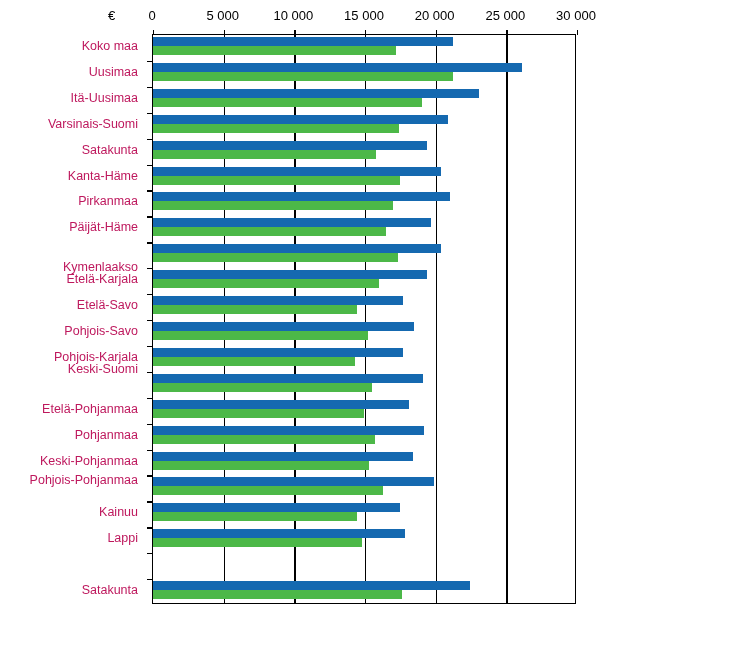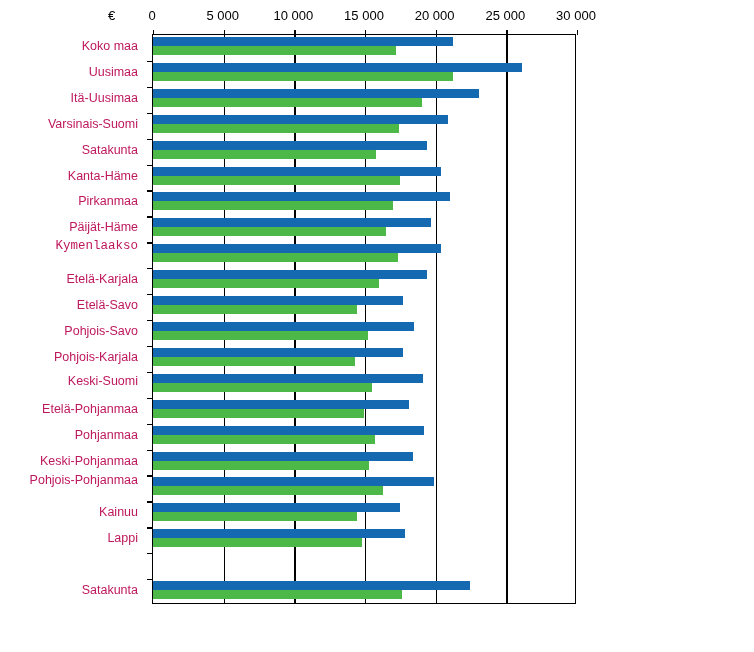--- a/index.html
+++ b/index.html
@@ -163,26 +163,26 @@
 
   <div class="cat-labels" id="cat-labels">
       <div class="cat-label" style="top: 5px;">Koko maa</div>
       <div class="cat-label" style="top: 30.9091px;">Uusimaa</div>
       <div class="cat-label" style="top: 56.8182px;">Itä-Uusimaa</div>
       <div class="cat-label" style="top: 82.7273px;">Varsinais-Suomi</div>
       <div class="cat-label" style="top: 108.636px;">Satakunta</div>
       <div class="cat-label" style="top: 134.545px;">Kanta-Häme</div>
       <div class="cat-label" style="top: 160.455px;">Pirkanmaa</div>
       <div class="cat-label" style="top: 186.364px;">Päijät-Häme</div>
-      <div class="cat-label" style="top: 205px; font-family: Liberation Mono, monospace;">Kymenlaakso</div>
+      <div class="cat-label" style="top: 226px;">Kymenlaakso</div>
       <div class="cat-label" style="top: 238.182px;">Etelä-Karjala</div>
       <div class="cat-label" style="top: 264.091px;">Etelä-Savo</div>
       <div class="cat-label" style="top: 290px;">Pohjois-Savo</div>
       <div class="cat-label" style="top: 315.909px;">Pohjois-Karjala</div>
-      <div class="cat-label" style="top: 340px;">Keski-Suomi</div>
+      <div class="cat-label" style="top: 328px;">Keski-Suomi</div>
       <div class="cat-label" style="top: 367.727px;">Etelä-Pohjanmaa</div>
       <div class="cat-label" style="top: 393.636px;">Pohjanmaa</div>
       <div class="cat-label" style="top: 419.545px;">Keski-Pohjanmaa</div>
       <div class="cat-label" style="top: 439px;">Pohjois-Pohjanmaa</div>
       <div class="cat-label" style="top: 471.364px;">Kainuu</div>
       <div class="cat-label" style="top: 497.273px;">Lappi</div>
       <div class="cat-label" style="top: 549.091px;">Satakunta</div>
     </div>
 
   <div class="plot">

